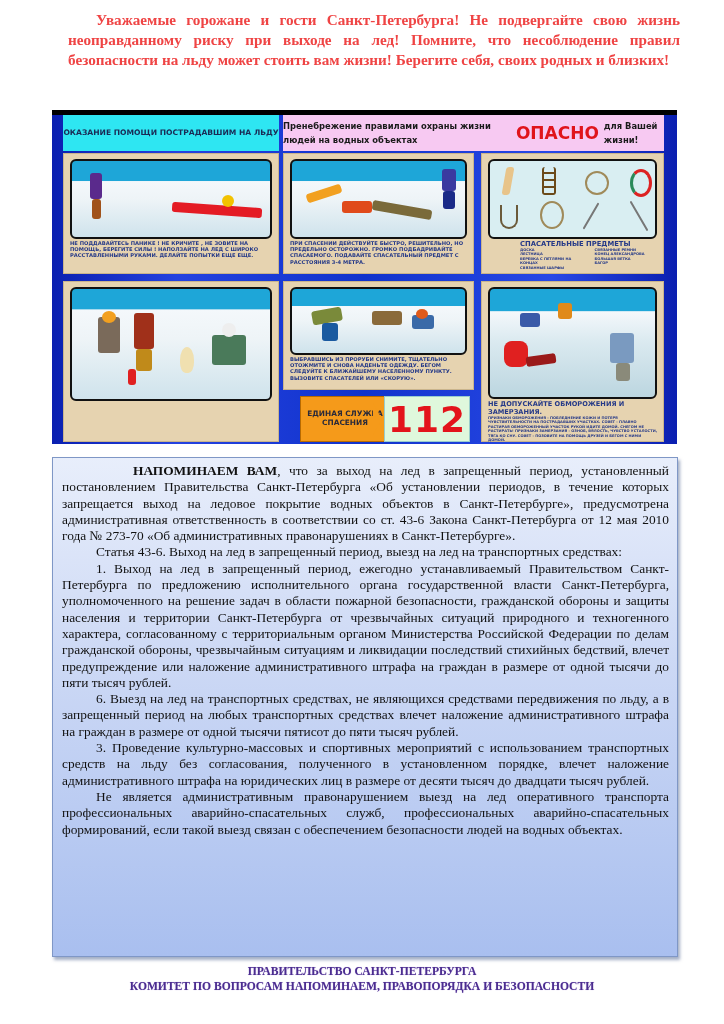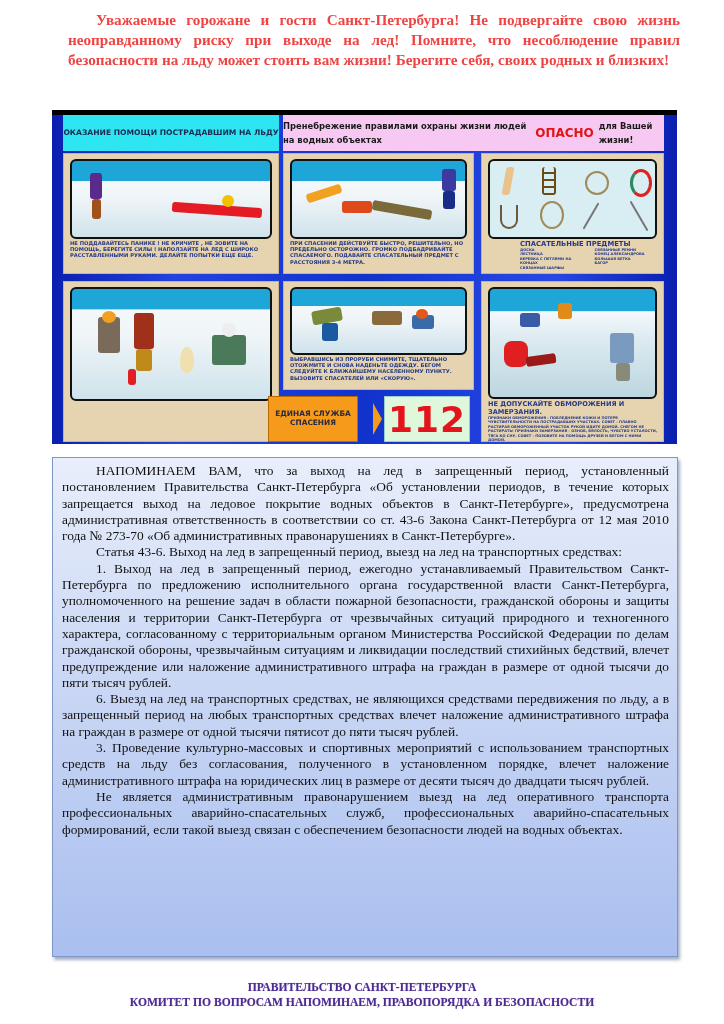--- a/index.html
+++ b/index.html
@@ -9,50 +9,50 @@
 
   
   .poster { position:absolute; left:52px; top:110px; width:625px; height:334px;
     background: linear-gradient(90deg,#0a1fb0 0%, #2442e0 20%, #1133cc 50%, #2848e6 80%, #0a1fb0 100%);
     border-top:5px solid #000; box-sizing:border-box; }
   .cell { position:absolute; box-sizing:border-box; }
   .hdr-cyan { left:11px; top:0px; width:216px; height:36px; background:#2ee6f2; display:flex; align-items:center; justify-content:center; text-align:center;
     font-family:"DejaVu Sans", sans-serif; font-weight:bold; font-size:7.6px; line-height:9.5px; color:#1a2a55; }
   .hdr-pink { left:231px; top:0px; width:381px; height:36px; background:#f7c9f2; display:flex; align-items:center; justify-content:center; text-align:left;
     font-family:"DejaVu Sans", sans-serif; font-weight:bold; font-size:8.4px; line-height:14px; color:#1a1a1a; }
-  .hdr-pink .danger { color:#e0141b; font-size:12px; font-weight:bold; vertical-align:-2px; padding:0 2px; }
+  .hdr-pink .danger { color:#e0141b; font-size:17px; font-weight:bold; vertical-align:-2px; padding:0 2px; }
 
   .panel { background:#e6d3b0; border:1px solid #c9b48c; }
   .scene { position:absolute; left:6px; top:5px; right:6px; border:2px solid #111; border-radius:6px; overflow:hidden;
     background: linear-gradient(180deg,#1ea6d8 0%, #1ea6d8 26%, #f4f8fb 27%, #eef4f7 50%, #cfe3ec 100%); }
   .scene.items { background:#d9eef2; }
   .caption { position:absolute; left:6px; right:4px; font-family:"DejaVu Sans", sans-serif; font-weight:bold; font-size:5.2px; line-height:6.2px; color:#263a88; text-transform:uppercase; }
   .caption.big { font-size:6.4px; line-height:7.6px; }
   .caption .h { font-size:6.8px; line-height:8px; display:block; }
   .caption .small { font-size:3.6px; line-height:4.4px; display:block; }
   .items-cols { display:flex; gap:10px; }
   .items-cols div { flex:1; font-size:3.6px; line-height:4.4px; }
 
   .fig { position:absolute; border-radius:3px; }
 
-  .esp { position:absolute; left:216px; top:281px; width:90px; height:46px; background:#f59a1a; border:1px solid #b86a00; box-sizing:border-box;
+  .esp { position:absolute; left:248px; top:281px; width:90px; height:46px; background:#f59a1a; border:1px solid #b86a00; box-sizing:border-box;
     display:flex; align-items:center; justify-content:center; text-align:center; font-family:"DejaVu Sans", sans-serif; font-weight:bold; font-size:7.4px; line-height:8.6px; color:#2a2a3a; }
   .esp-arrow { position:absolute; left:321px; top:288px; width:0; height:0; border-top:16px solid transparent; border-bottom:16px solid transparent; border-left:9px solid #f59a1a; }
   .num112 { position:absolute; left:332px; top:281px; width:86px; height:46px; background:#dff8dc; border:1px solid #9cc; box-sizing:border-box;
     display:flex; align-items:center; justify-content:center; font-family:"DejaVu Sans", sans-serif; font-weight:bold; font-size:36px; color:#e3141b; letter-spacing:1px; }
 
   
   .law { position:absolute; left:52px; top:457px; width:626px; height:500px; box-sizing:border-box;
     background: linear-gradient(180deg,#e8eefb 0%, #cdd9f5 40%, #a9bfef 100%);
     border:1px solid #7f97c6; box-shadow:2px 3px 3px rgba(90,110,150,0.55);
     padding:5px 8px 0 9px; font-size:13.4px; line-height:16.3px; color:#111; text-align:justify; }
   .law p { margin:0; text-indent:34px; }
-  .law b { font-weight:normal; }
+  .law b { font-weight:bold;margin-left:37px; }
 
-  .footer { position:absolute; left:0; width:724px; text-align:center; color:#4b2d8f; font-weight:bold; font-size:11.6px; line-height:15px; top:964px; text-shadow:0 0 1px #b8a3e0;margin-top:16px; }
+  .footer { position:absolute; left:0; width:724px; text-align:center; color:#4b2d8f; font-weight:bold; font-size:11.6px; line-height:15px; top:964px; text-shadow:0 0 1px #b8a3e0; }
 </style>
 </head>
 <body>
 
 <div class="intro">Уважаемые горожане и гости Санкт-Петербурга! Не подвергайте свою жизнь неоправданному риску при выходе на лед! Помните, что несоблюдение правил безопасности на льду может стоить вам жизни! Берегите себя, своих родных и близких!</div>
 
 <div class="poster">
   <div class="cell hdr-cyan">ОКАЗАНИЕ ПОМОЩИ ПОСТРАДАВШИМ НА ЛЬДУ</div>
   <div class="cell hdr-pink">
     <span>Пренебрежение правилами охраны жизни людей на водных объектах</span>&nbsp;<span class="danger">ОПАСНО</span>&nbsp;<span>для Вашей жизни!</span>

